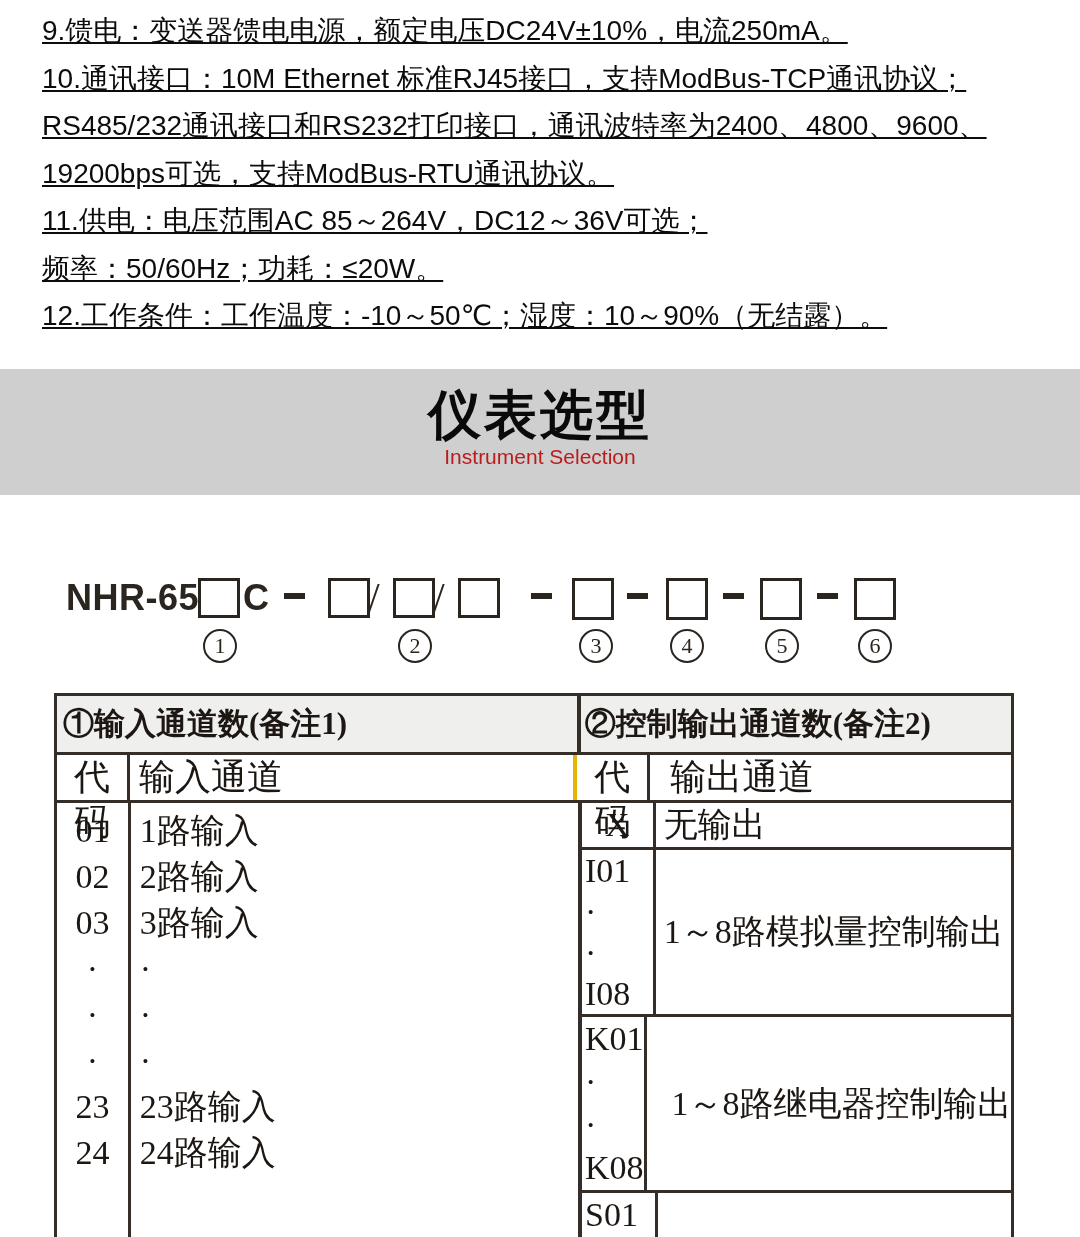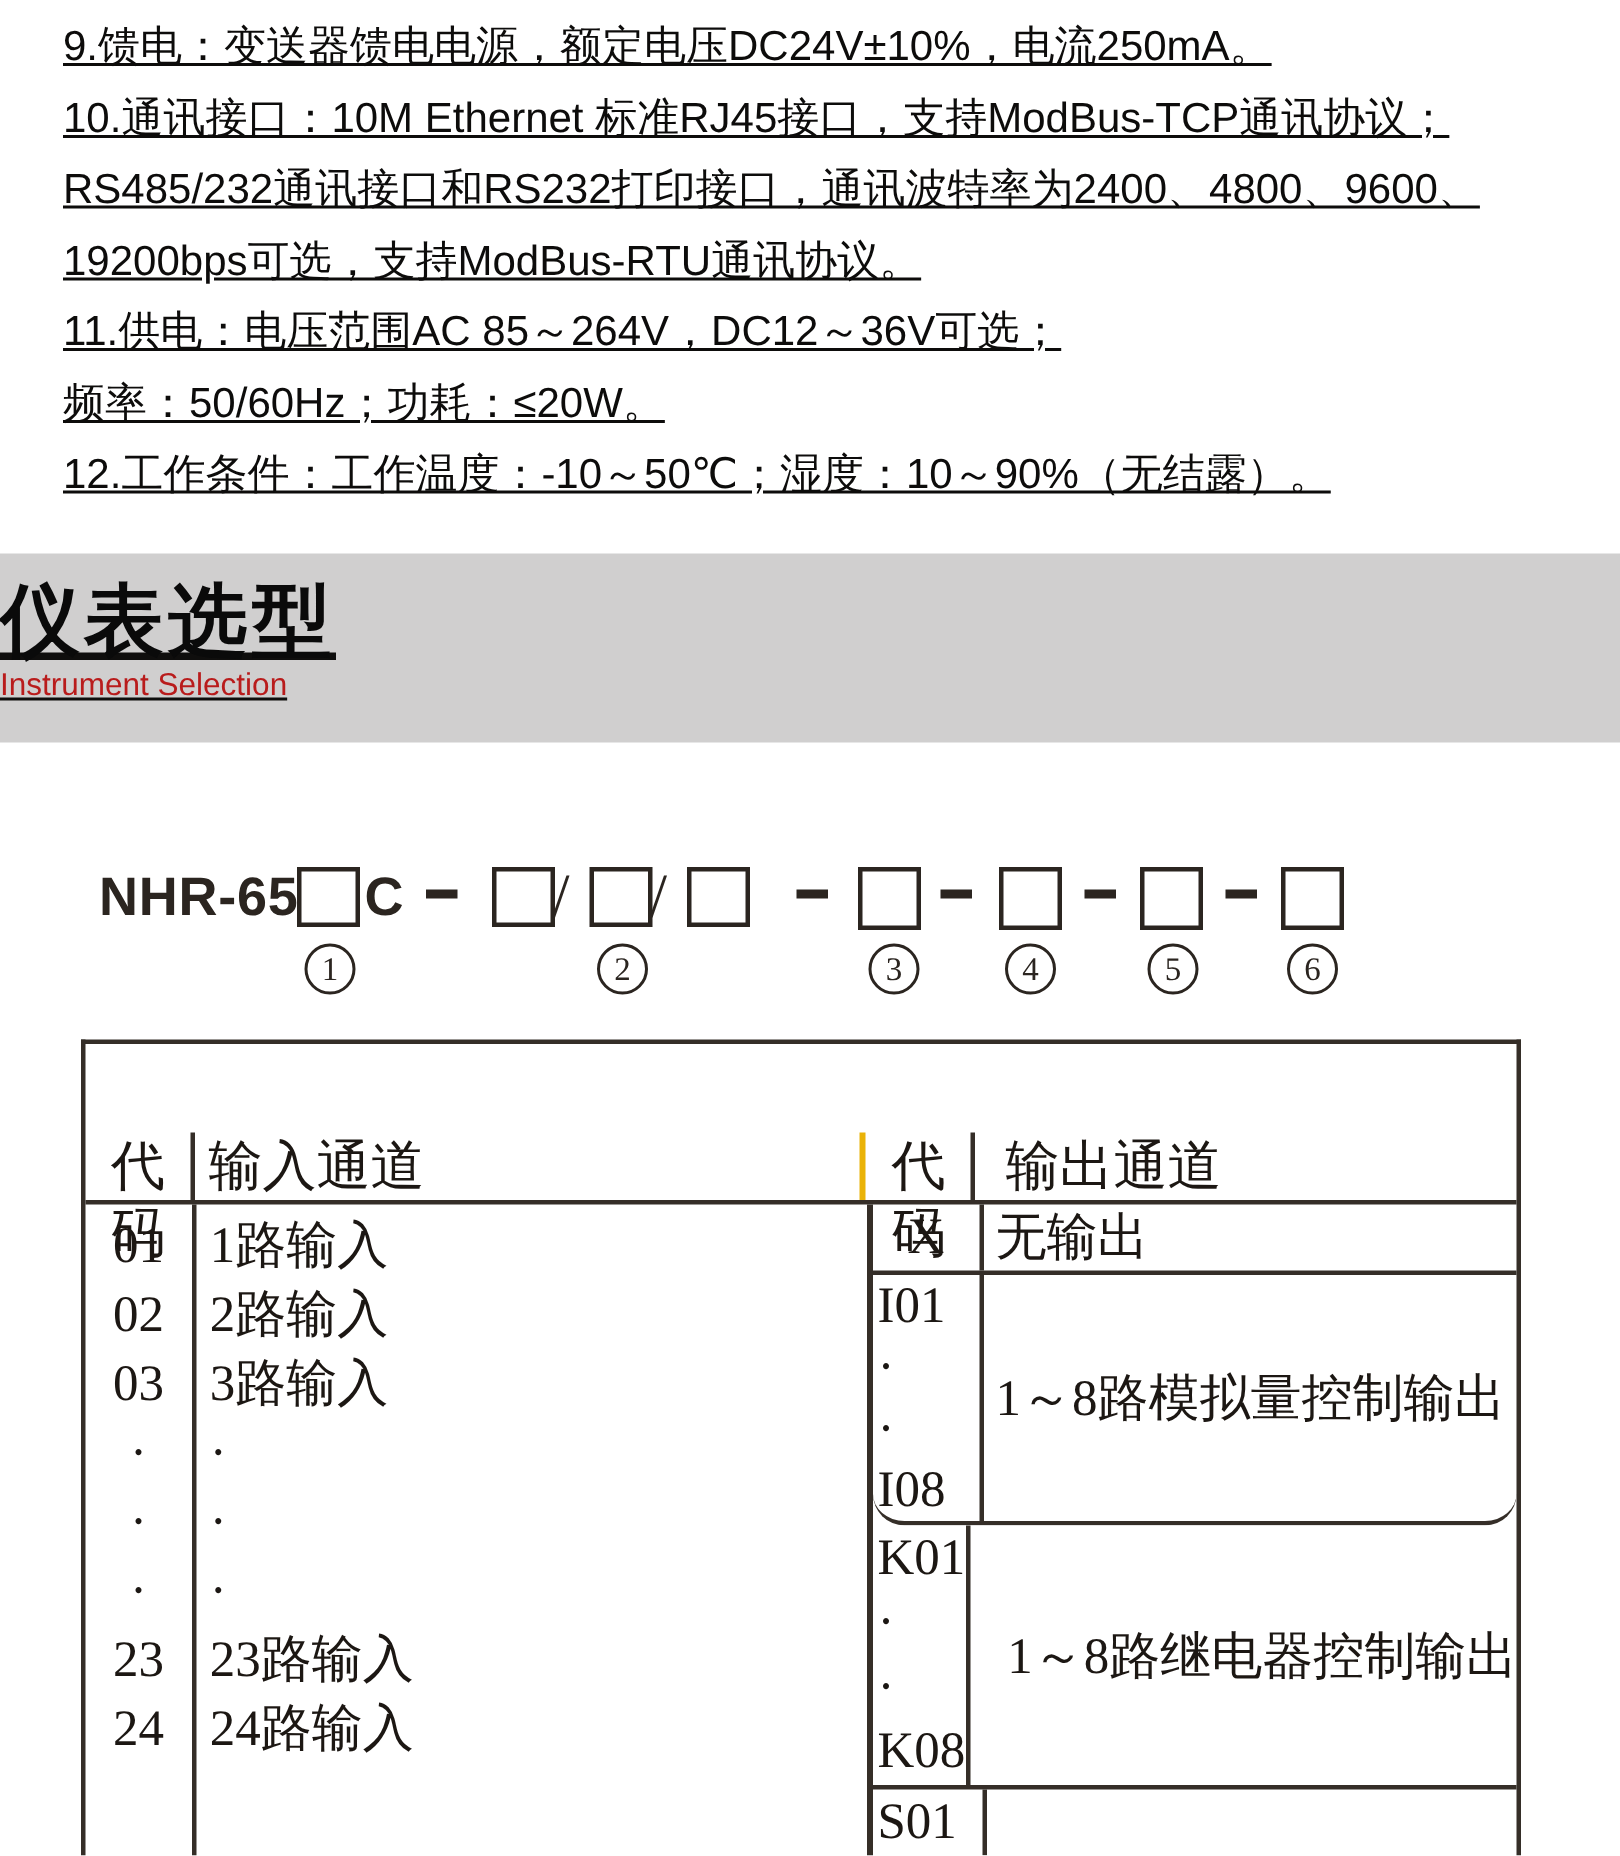--- a/index.html
+++ b/index.html
@@ -4,21 +4,21 @@
 <style>
   html,body{margin:0;padding:0;background:#ffffff;}
   #canvas{position:relative;width:1080px;height:1237px;background:#ffffff;overflow:hidden;
           font-family:"Liberation Sans","DejaVu Sans",sans-serif;color:#0f0e0d;}
 
   
   .specs{position:absolute;left:42px;top:7px;font-size:28px;color:#0d0c0b;text-decoration:underline;}
   .specs .spec-line{line-height:47.5px;white-space:nowrap;}
 
   
-  .banner{position:absolute;left:0;top:369px;width:1080px;height:126px;background:#d0cfcf;text-decoration:underline;}
+  .banner{position:absolute;left:0;top:369px;width:1080px;height:126px;background:#d0cfcf;text-align:center;}
   .banner-title{padding-top:16px;font-size:53px;font-weight:bold;letter-spacing:3px;line-height:60px;color:#0a0a0a;}
   .banner-sub{font-size:21px;line-height:23px;color:#b91c1c;}
 
   
   .model{position:absolute;left:0;top:0;width:1080px;height:0;color:#2b2520;}
   .model .nhr{position:absolute;left:66px;top:577px;font-size:36px;font-weight:bold;letter-spacing:0.5px;white-space:nowrap;}
   .mbox{position:absolute;top:578px;width:36px;height:34px;border:3px solid #2b2520;background:#fff;}
   .b1{left:198px}.b2{left:328px}.b3{left:393px}.b4{left:458px}
   .b5{left:572px;height:36px}.b6{left:666px;height:36px}.b7{left:760px;height:36px}.b8{left:854px;height:36px}
   .mc{position:absolute;left:243px;top:577px;font-size:36px;font-weight:bold;}
@@ -47,21 +47,21 @@
 
   .t-body-left{position:absolute;left:0;top:107px;width:521px;height:437px;
                border-right:4px solid #352e28;display:flex;}
   .in-codes{width:72px;border-right:3px solid #352e28;padding-top:5px;text-align:center;}
   .in-labels{width:446px;padding-top:5px;padding-left:9px;}
   .t-body-left .line{font-size:34px;line-height:46px;white-space:nowrap;}
 
   .t-body-right{position:absolute;left:525px;top:107px;width:429px;height:437px;}
   .out-row{display:flex;border-bottom:3px solid #352e28;}
   .row-x{height:44px;}
-  .row-i{height:164px;border-radius:21px;}
+  .row-i{height:164px;}
   .row-k{height:173px;gap:17px;}
   .row-s{height:44px;border-bottom:none;}
   .out-code{width:72px;border-right:3px solid #352e28;font-size:34px;}
   .out-label{width:354px;display:flex;align-items:center;padding-left:8px;font-size:34px;white-space:nowrap;}
   .row-x .out-code{text-align:center;line-height:44px;}
   .row-i .out-code .line{line-height:41px;padding-left:3px;}
   .row-k .out-code .line{line-height:43px;padding-left:3px;}
   .row-s .out-code{line-height:44px;padding-left:3px;}
 </style>
 </head>
@@ -109,20 +109,24 @@
     <div class="mcircle m1">1</div>
     <div class="mcircle m2">2</div>
     <div class="mcircle m3">3</div>
     <div class="mcircle m4">4</div>
     <div class="mcircle m5">5</div>
     <div class="mcircle m6">6</div>
   </div>
 
   <div class="sel-table">
 
+    <div class="t-header">
+      <div class="th-left">①输入通道数(备注1)</div>
+      <div class="th-right">②控制输出通道数(备注2)</div>
+    </div>
 
     <div class="t-subheader">
       <div class="tsh-c1">代码</div>
       <div class="tsh-c2">输入通道</div>
       <div class="tsh-c3">代码</div>
       <div class="tsh-c4">输出通道</div>
     </div>
 
     <div class="t-body-left">
       <div class="in-codes">

